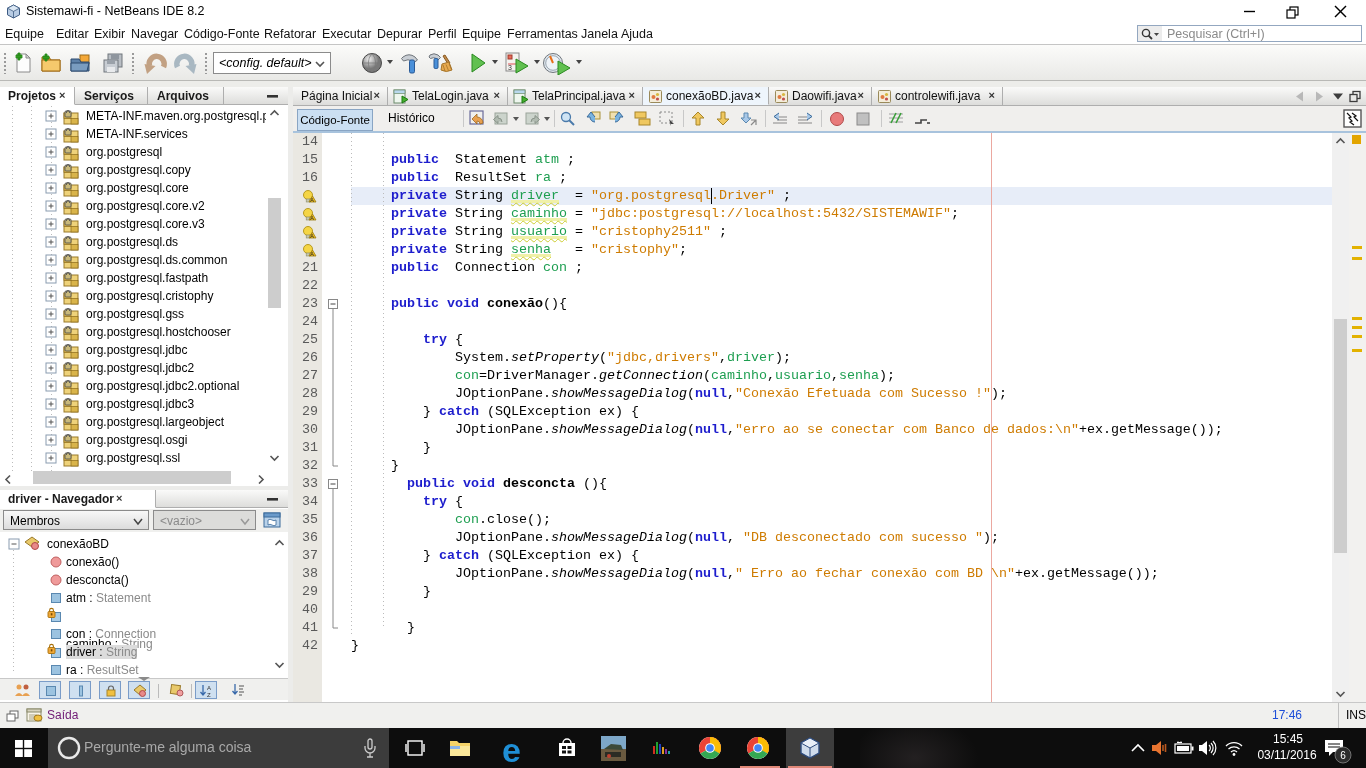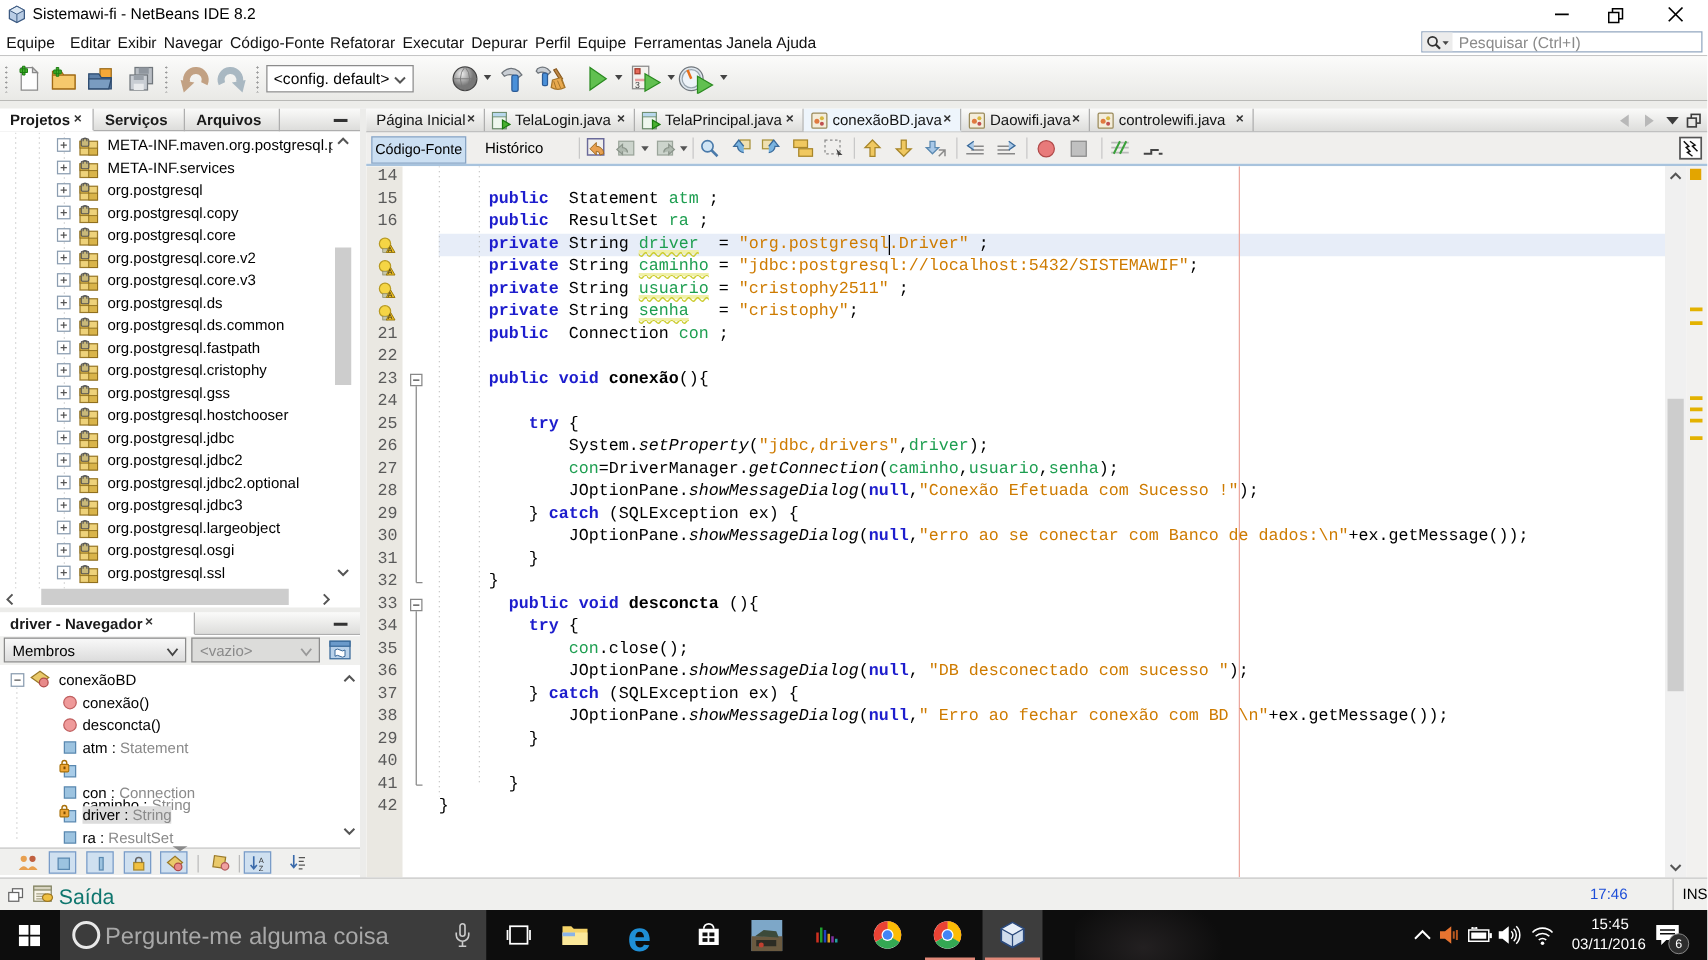--- a/index.html
+++ b/index.html
@@ -20,21 +20,21 @@
 #searchicon { left:0px; top:0px; width:24px; height:15px; background:#ececec; }
 #searchtext { left:29px; top:1px; font-size:12.5px; color:#8a8a8a; }
 
 #toolbar { left:0; top:45px; width:1366px; height:36px;
   background:linear-gradient(#fbfbfa,#e9e9e6); border-bottom:1px solid #b9b9b6; }
 .tbicon { position:absolute; top:6px; }
 .dotsep { position:absolute; top:7px; width:2px; height:22px;
   background-image:radial-gradient(circle, #9a9a9a 34%, transparent 40%);
   background-size:2px 4px; }
 #cfgbox { left:213px; top:7px; width:118px; height:22px; background:#fff;
-  border:1px solid #8b8b8b; font-size:12.5px; color:#000; }
+  border:1px solid #8b8b8b; font-size:12.5px; color:#000;font-style:italic; }
 .ddarrow { position:absolute; top:15px; width:0; height:0;
   border-left:3.5px solid transparent; border-right:3.5px solid transparent;
   border-top:4px solid #444; }
 
 #leftpanel { left:0; top:87px; width:293px; height:616px; }
 .tabrow { position:absolute; left:0; width:288px; height:18px;
   background:linear-gradient(#fafaf9,#dddddb); border-bottom:1px solid #aeaeae; }
 .tab { position:absolute; top:0; height:18px; font-size:12px; font-weight:bold;
   color:#1a1a1a; border-right:1px solid #aeaeae; }
 .tabactive { background:#fff; border-bottom:1px solid #fff; }
@@ -84,21 +84,21 @@
 
 #edscroll { left:1332px; top:133px; width:17px; height:569px; background:#f0f0f0; }
 #edstripe { left:1349px; top:133px; width:17px; height:569px; background:#f2f1ef; }
 .ymark { position:absolute; left:3px; width:10px; height:3px; background:#e3b200; }
 
 #statusrow { left:0; top:702px; width:1366px; height:26px; background:#f0f0ee;
   border-top:1px solid #c8c8c8; }
 
 #taskbar { left:0; top:728px; width:1366px; height:40px; background:#0d0d0d; }
 #cortana { left:48px; top:0px; width:341px; height:40px; background:#3c3c3c; }
-#cortanatext { left:36px; top:11px; font-size:19px; color:#a8a8a8; }
+#cortanatext { left:36px; top:11px; font-size:14px; color:#a8a8a8; }
 .tray { position:absolute; color:#fff; }
 </style>
 </head>
 <body>
 <div id="root">
 
 <div class="abs" id="titlebar">
   <svg class="abs" style="left:6px;top:4px" width="15" height="15" viewBox="0 0 15 15">
     <polygon points="7.5,1 13.5,4.2 13.5,10.8 7.5,14 1.5,10.8 1.5,4.2" fill="#b8cce4" stroke="#3c5a82" stroke-width="1"></polygon>
     <polygon points="7.5,1 13.5,4.2 7.5,7.4 1.5,4.2" fill="#dce8f4" stroke="#3c5a82" stroke-width="0.8"></polygon>
@@ -948,21 +948,21 @@
   <svg class="abs" style="left:6px;top:7px" width="13" height="12" viewBox="0 0 13 12">
     <rect x="4" y="1" width="8" height="7" fill="#fff" stroke="#666"></rect>
     <rect x="1" y="4" width="8" height="7" fill="#fff" stroke="#666"></rect>
   </svg>
   <svg class="abs" style="left:26px;top:4px" width="17" height="16" viewBox="0 0 17 16">
     <rect x="1" y="2" width="14" height="12" fill="#f8f4e8" stroke="#8a8a6a"></rect>
     <rect x="1" y="2" width="14" height="3" fill="#d8d4c0" stroke="#8a8a6a"></rect>
     <path d="M3 8 h8 M3 10 h9 M3 12 h6" stroke="#a8a488" stroke-width="1"></path>
     <ellipse cx="12" cy="11" rx="4" ry="3" fill="#f0c040" stroke="#a07820"></ellipse>
   </svg>
-  <span class="abs" style="left:47px;top:5px;font-size:17px;color:#0f766e">Saída</span>
+  <span class="abs" style="left:47px;top:5px;font-size:12px;color:#701a75">Saída</span>
   <span class="abs" style="left:1272px;top:5px;font-size:12px;color:#1d4ed8">17:46</span>
   <div class="abs" style="left:1338px;top:0;width:1px;height:26px;background:#c0c0c0"></div>
   <span class="abs" style="left:1346px;top:5px;font-size:12px;color:#000">INS</span>
 </div>
 
 <div class="abs" id="taskbar">
   <div class="abs" style="left:860px;top:0;width:180px;height:40px;background:radial-gradient(ellipse 90px 60px at 55px 30px, #232021 0%, #0d0d0d 70%)"></div>
   <svg class="abs" style="left:15px;top:12px" width="17" height="17" viewBox="0 0 17 17">
     <rect x="0" y="0" width="7.8" height="7.8" fill="#fff"></rect>
     <rect x="9.2" y="0" width="7.8" height="7.8" fill="#fff"></rect>

